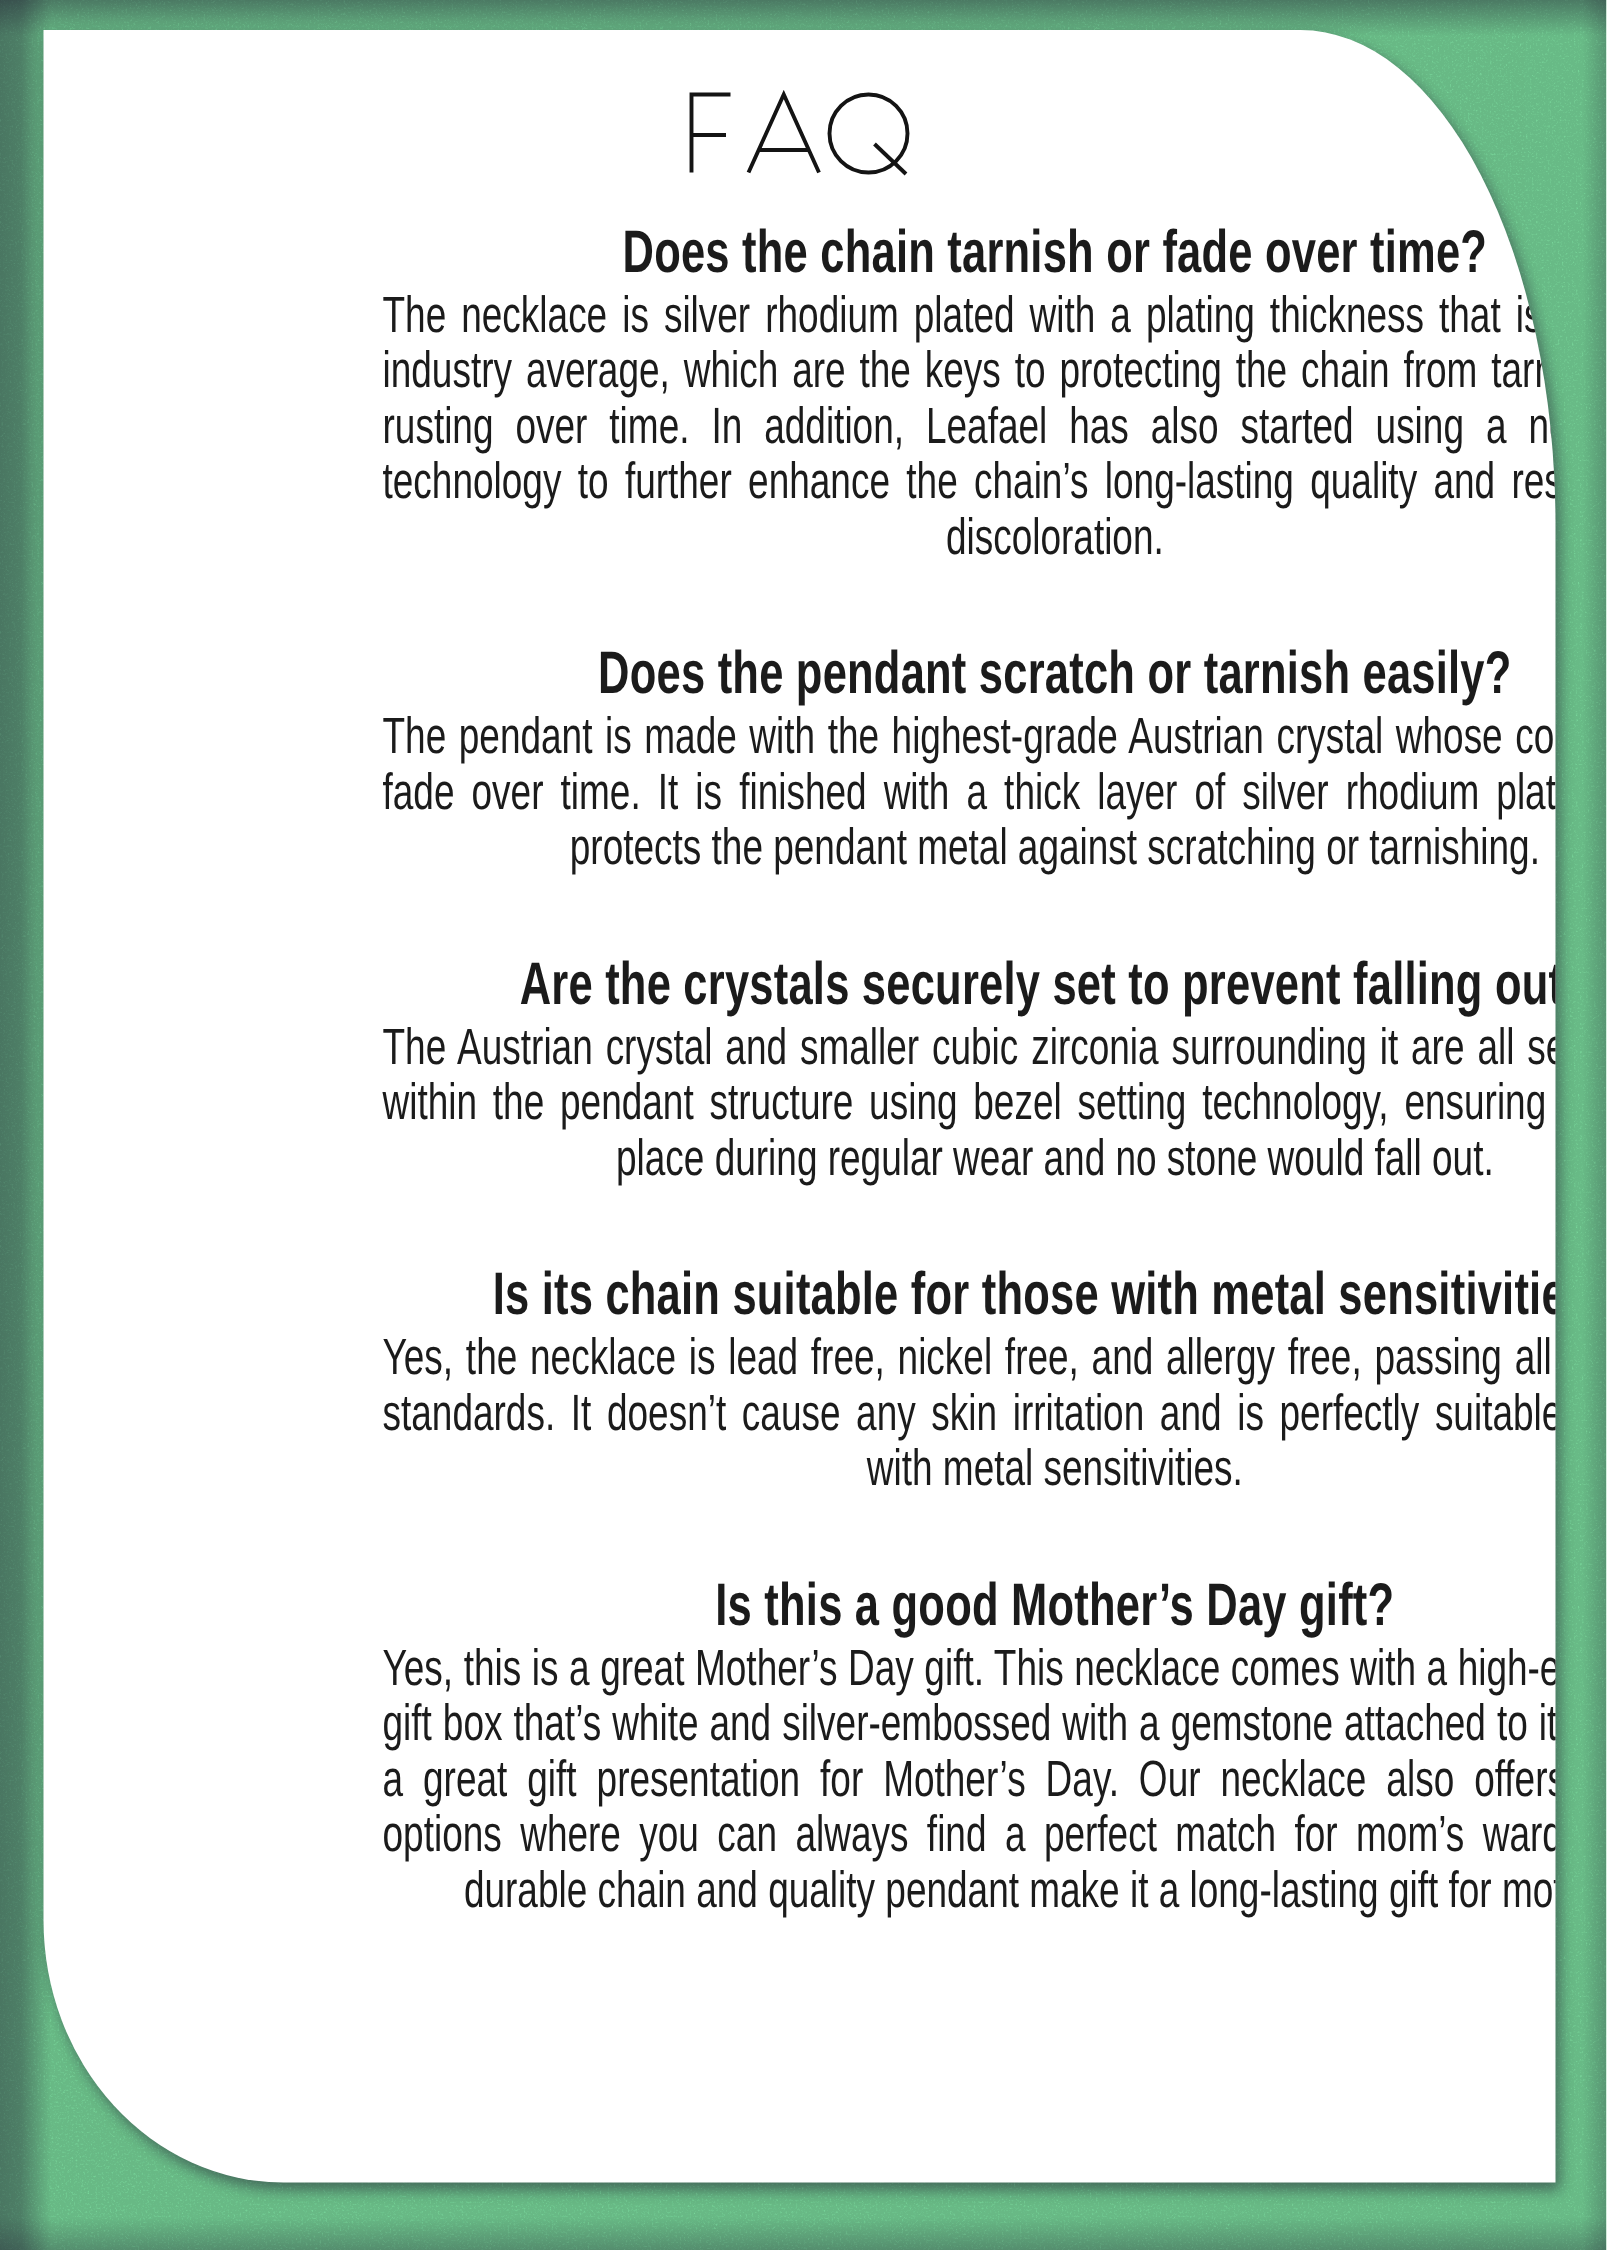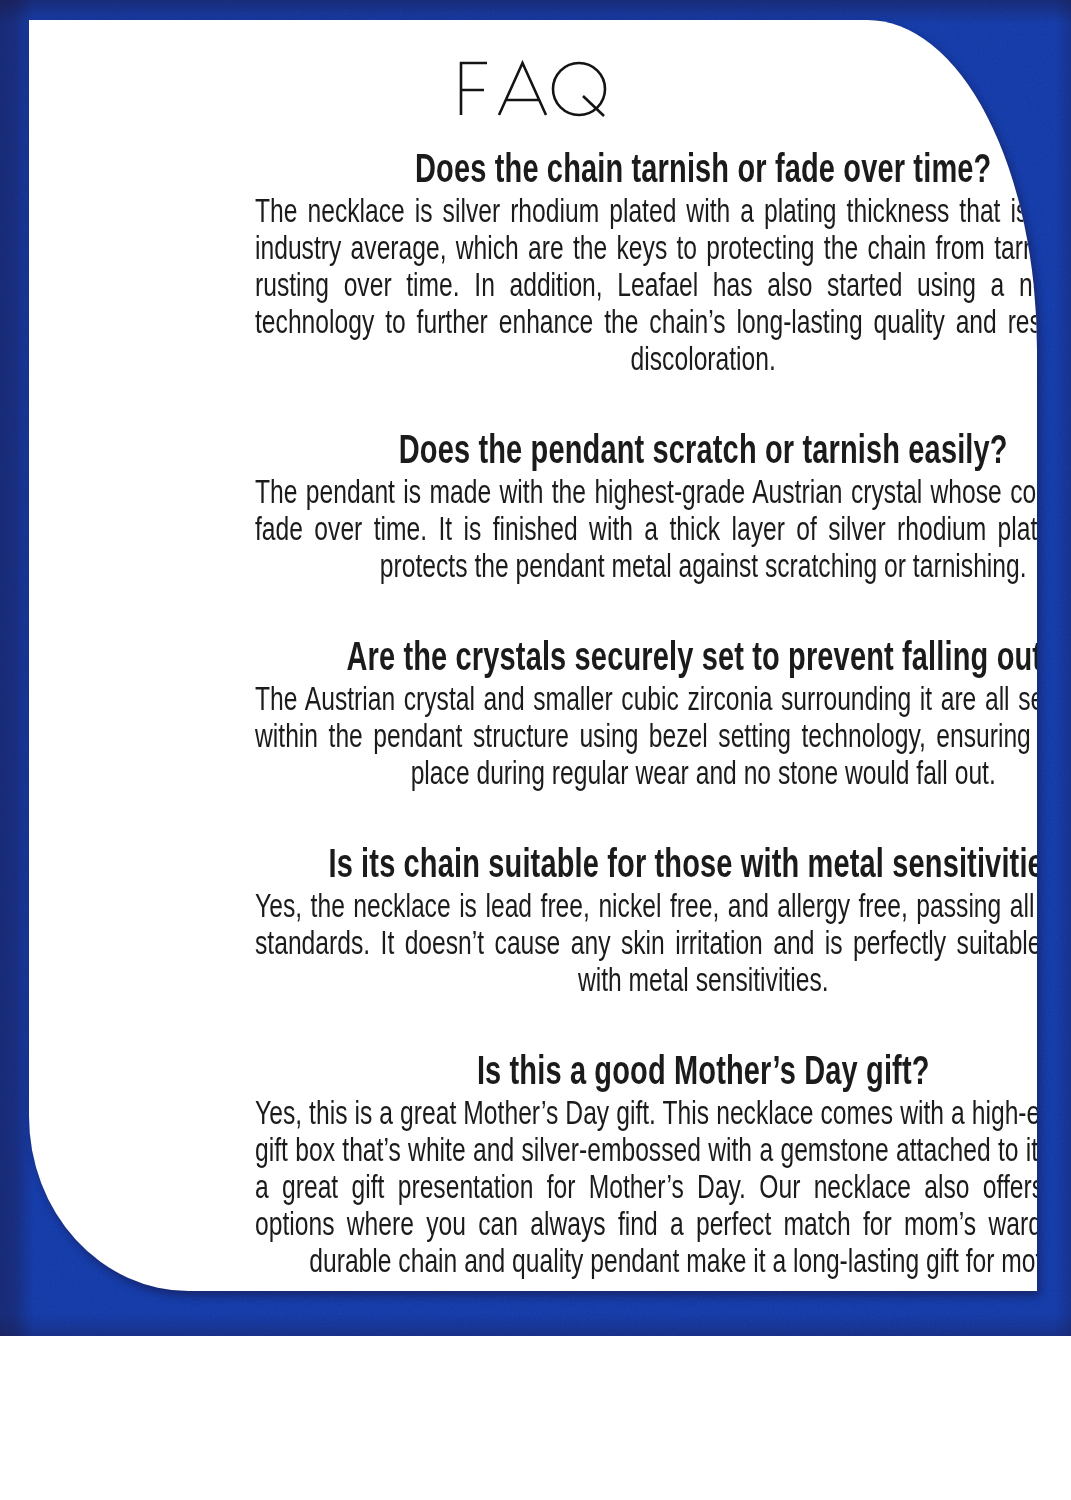--- a/index.html
+++ b/index.html
@@ -4,22 +4,22 @@
 <style>
   html, body {
     margin: 0;
     padding: 0;
     background: #ffffff;
     font-family: "Liberation Sans", sans-serif;
   }
   .canvas {
     position: relative;
     width: 1071px;
-    height: 1336px;
-    background: #1d4ed8;
+    height: 1500px;
+    background: #86efac;
     overflow: hidden;
   }
   .noise {
     position: absolute;
     inset: 0;
     width: 100%;
     height: 100%;
     opacity: 0.22;
     z-index: 1;
   }

